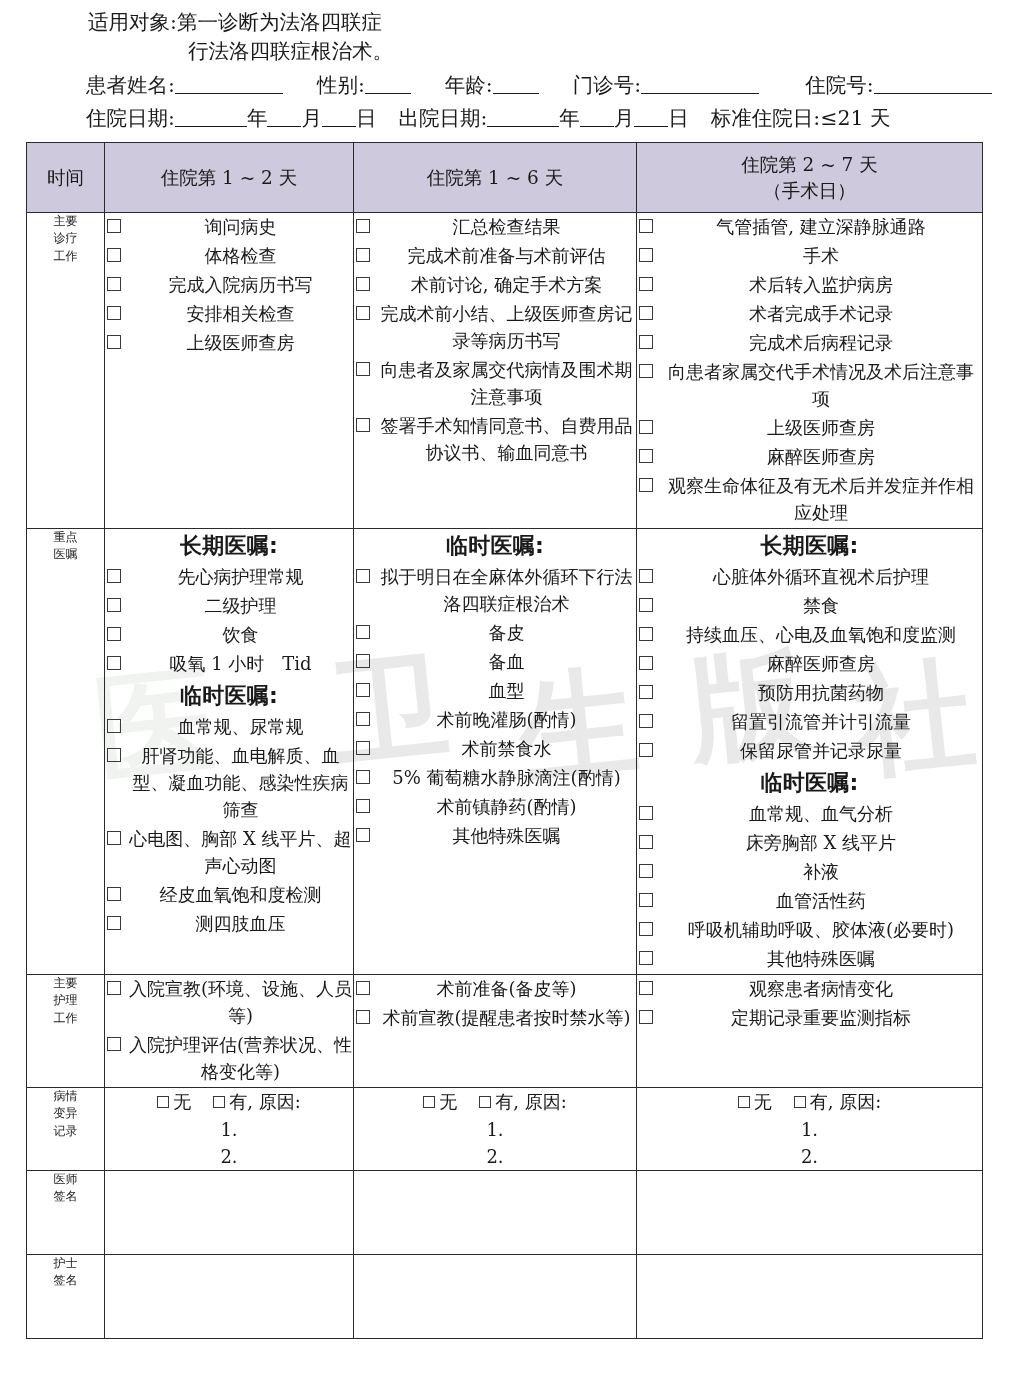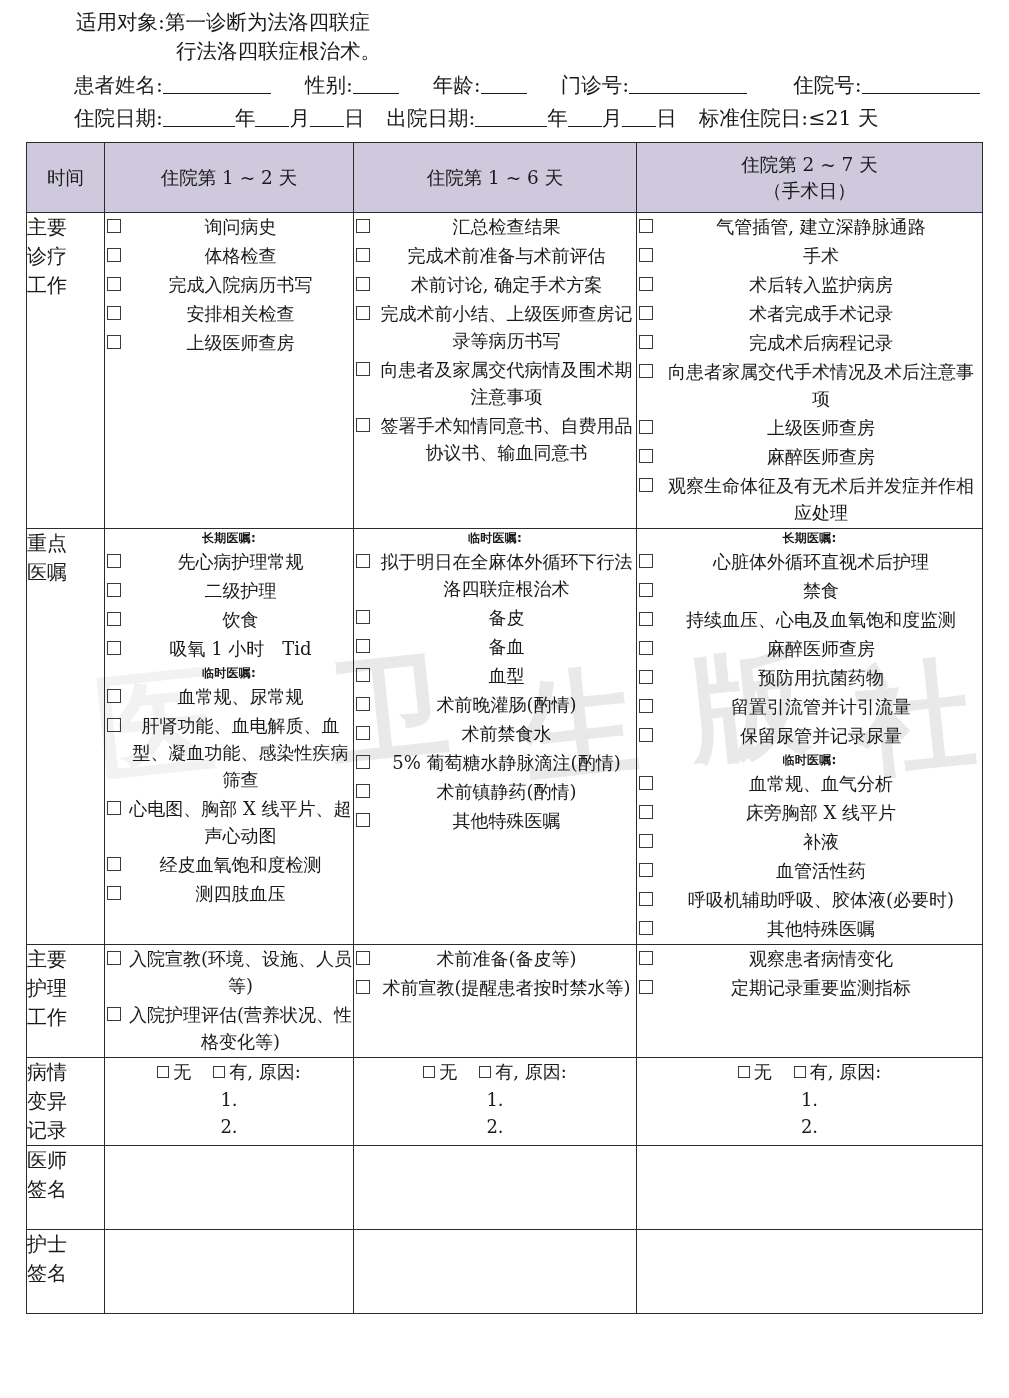--- a/index.html
+++ b/index.html
@@ -36,21 +36,21 @@
   #watermark .wm-c0 { left: 96px;  top: 26px; color: #cfd9cf; }
   #watermark .wm-c1 { left: 330px; top: 10px; }
   #watermark .wm-c2 { left: 520px; top: 26px; }
   #watermark .wm-c3 { left: 690px; top: 6px;  }
   #watermark .wm-c4 { left: 856px; top: 18px; }
 
   
   #doc-header {
     position: relative;
     z-index: 2;
-    padding: 12px 0 0 4px;
+    padding: 12px 0 0 16px;
     font-size: 20.5px;
     line-height: 1.0;
   }
   .hdr-line {
     white-space: nowrap;
     margin-bottom: 8px;
   }
   .hdr-l1 { padding-left: 72px; }
   .hdr-l2 { padding-left: 172px; margin-bottom: 14px; }
   .hdr-l3 { padding-left: 70px; margin-bottom: 12px; }
@@ -99,41 +99,42 @@
     font-weight: normal;
     font-size: 18.5px;
     line-height: 1.38;
     height: 70px;
     vertical-align: middle;
     padding: 6px 4px;
   }
 
   
   .row-label {
+    text-align: center;
     vertical-align: middle;
-    font-size: 20px;
+    font-size: 12px;
     line-height: 1.45;
     padding: 4px 2px;
     margin-left: 8px;
   }
   .row-label span { display: block; }
 
   
   .cell {
     padding: 10px 8px 12px 10px;
     font-size: 18px;
     line-height: 1.50;
     text-align: center;
   }
   .cell.pad-narrow { padding-left: 8px; padding-right: 6px; margin-top: 46px; }
 
   .sub-head {
     font-family: "DejaVu Sans", "Liberation Sans", sans-serif;
     font-weight: bold;
-    font-size: 12px;
+    font-size: 22px;
     margin: 0 0 1px 0;
     letter-spacing: 0.2px;
   }
 
   ul.ck {
     list-style: none;
     margin: 0 0 0 0;
     padding: 0;
   }
   ul.ck > li {

